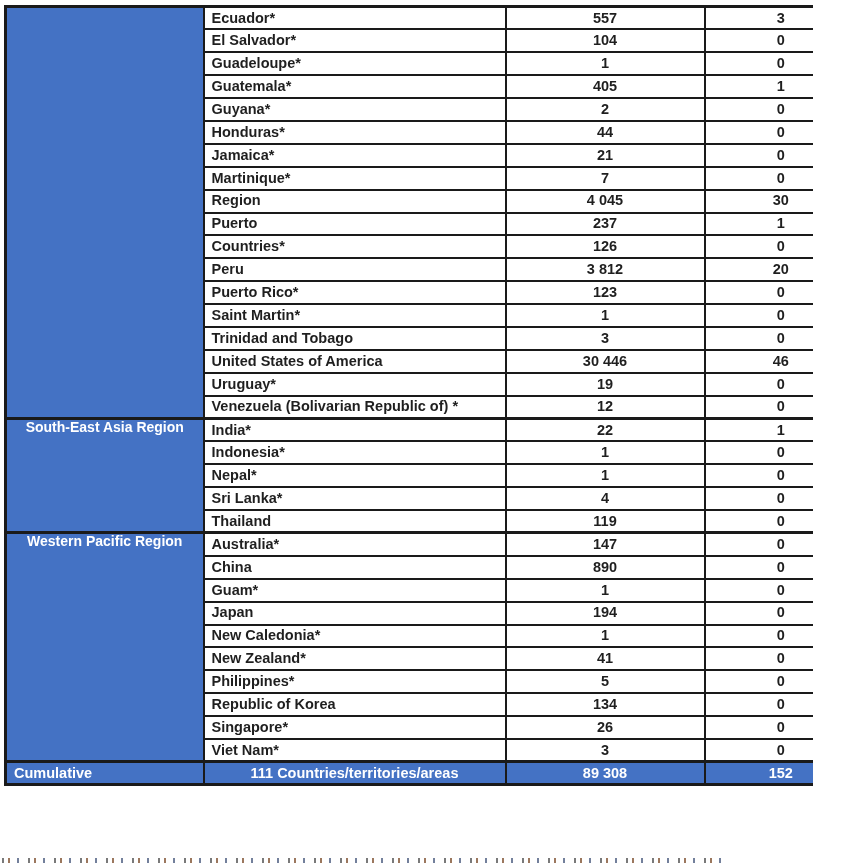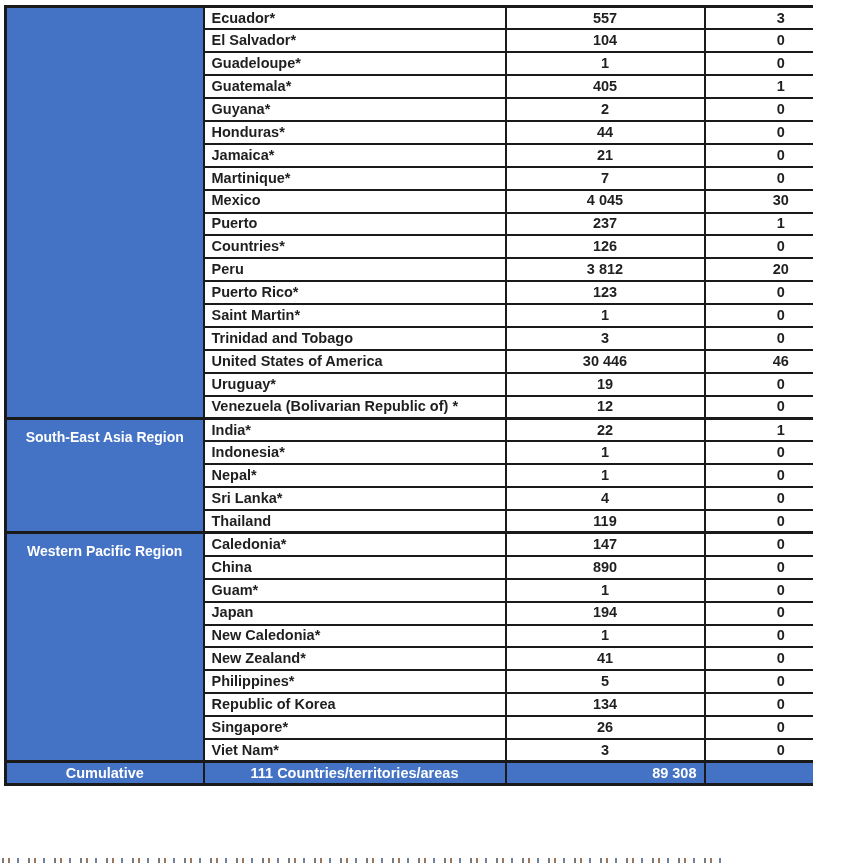--- a/index.html
+++ b/index.html
@@ -31,35 +31,35 @@
     color:var(--body-text);
     vertical-align:middle;
     white-space:nowrap;
     overflow:hidden;
     line-height:1.05;
   }
   td.region-cell{
     background:var(--accent);
     vertical-align:top;
     text-align:center;
-    padding-top:10px;
+    padding-top:0;
     color:var(--header-text);
     font-size:14px;
   }
   td.country-cell{text-align:left;}
   td.num-cell{text-align:center;}
   tr.section-start td{border-top-width:3px;}
   tr.cumulative-row td{
     background:var(--accent);
     color:var(--header-text);
     border-top-width:3px;
   }
-  td.cum-label{text-align:center;}
+  td.cum-label{text-align:left;}
   td.cum-summary{text-align:center;}
-  td.cum-num{text-align:right;}
+  td.cum-num{text-align:center;}
   .region-label{display:inline-block;}
   .clipped-footnote{
     position:absolute;left:2px;top:858px;width:720px;height:5px;
     background:repeating-linear-gradient(90deg,
       #4d4d4d 0 2px, transparent 2px 6px,
       #7a4a28 6px 8px, transparent 8px 15px,
       #44557a 15px 17px, transparent 17px 26px);
     opacity:.75;
   }
 </style>
@@ -110,21 +110,21 @@
           <td class="country-cell">Jamaica*</td>
           <td class="num-cell">21</td>
           <td class="num-cell">0</td>
         </tr>
         <tr>
           <td class="country-cell">Martinique*</td>
           <td class="num-cell">7</td>
           <td class="num-cell">0</td>
         </tr>
         <tr>
-          <td class="country-cell">Mexico</td>
+          <td class="country-cell">Region</td>
           <td class="num-cell">4 045</td>
           <td class="num-cell">30</td>
         </tr>
         <tr>
           <td class="country-cell">Puerto</td>
           <td class="num-cell">237</td>
           <td class="num-cell">1</td>
         </tr>
         <tr>
           <td class="country-cell">Countries*</td>
@@ -187,21 +187,21 @@
           <td class="num-cell">4</td>
           <td class="num-cell">0</td>
         </tr>
         <tr>
           <td class="country-cell">Thailand</td>
           <td class="num-cell">119</td>
           <td class="num-cell">0</td>
         </tr>
         <tr class="section-start">
           <td class="region-cell" rowspan="10"><span class="region-label">Western Pacific Region</span></td>
-          <td class="country-cell">Caledonia*</td>
+          <td class="country-cell">Australia*</td>
           <td class="num-cell">147</td>
           <td class="num-cell">0</td>
         </tr>
         <tr>
           <td class="country-cell">China</td>
           <td class="num-cell">890</td>
           <td class="num-cell">0</td>
         </tr>
         <tr>
           <td class="country-cell">Guam*</td>

